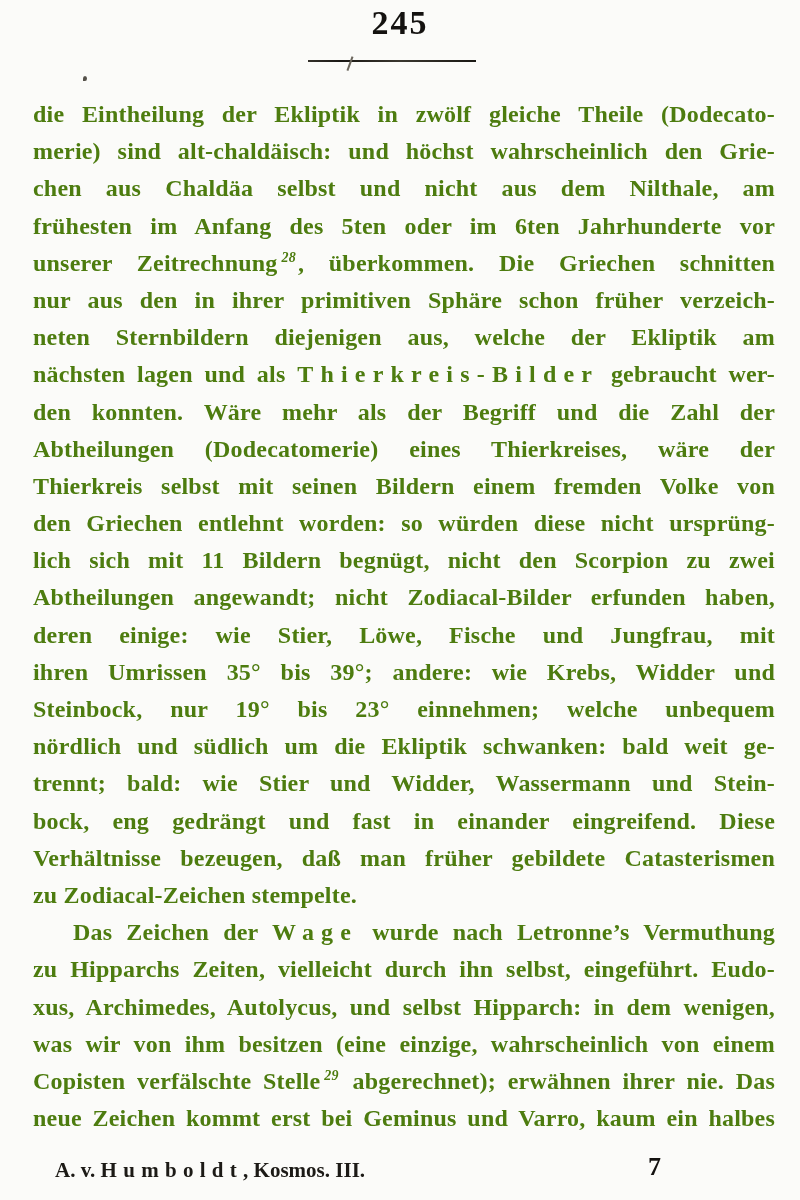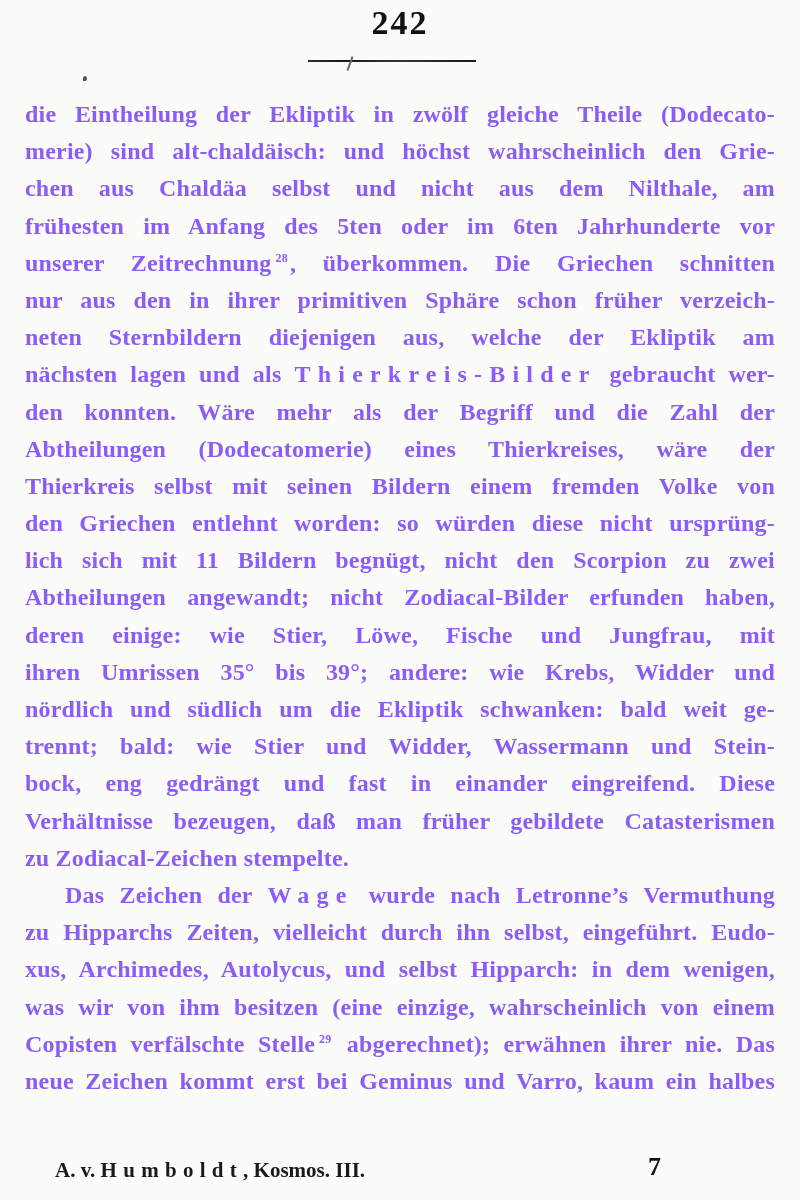--- a/index.html
+++ b/index.html
@@ -62,37 +62,39 @@
   }
   .line {
     font-size: 24px;
     font-weight: bold;
     line-height: 37.2px;
     height: 37.2px;
     white-space: normal;
     text-align: justify;
     text-align-last: justify;
     letter-spacing: 0.2px;
-    color: #8b5cf6;
+    color: #4d7c0f;
+    margin-left: 8px;
   }
   .line.para-end {
     text-align-last: left;
   }
   .line.indent {
     text-indent: 40px;
   }
   .spaced {
     letter-spacing: 0.30em;
   }
   sup.fnref {
-    font-size: 12px;
+    font-size: 14px;
     font-weight: bold;
     vertical-align: 9px;
     line-height: 0;
     padding: 0 2px 0 4px;
+    font-style: italic;
   }
   .page-footer {
     position: absolute;
     top: 1152px;
     left: 0;
     width: 800px;
     height: 40px;
   }
   .footer-left {
     position: absolute;
@@ -111,21 +113,21 @@
     font-weight: bold;
     letter-spacing: 1px;
     color: #141210;
   }
 </style>
 </head>
 <body>
 
 <div class="page">
 
-  <div class="page-number-top">242</div>
+  <div class="page-number-top">245</div>
 
   <div class="header-rule"></div>
   <div class="scratch-mark"></div>
   <div class="speck"></div>
 
   <div class="page-body" id="page-body">
       <div class="line"><span>die Eintheilung der Ekliptik in zwölf gleiche Theile (Dodecato-</span></div>
       <div class="line"><span>merie) sind alt-chaldäisch: und höchst wahrscheinlich den Grie-</span></div>
       <div class="line"><span>chen aus Chaldäa selbst und nicht aus dem Nilthale, am</span></div>
       <div class="line"><span>frühesten im Anfang des 5ten oder im 6ten Jahrhunderte vor</span></div>
@@ -134,20 +136,21 @@
       <div class="line"><span>neten Sternbildern diejenigen aus, welche der Ekliptik am</span></div>
       <div class="line"><span>nächsten lagen und als </span><span class="spaced">Thierkreis-Bilder</span><span> gebraucht wer-</span></div>
       <div class="line"><span>den konnten. Wäre mehr als der Begriff und die Zahl der</span></div>
       <div class="line"><span>Abtheilungen (Dodecatomerie) eines Thierkreises, wäre der</span></div>
       <div class="line"><span>Thierkreis selbst mit seinen Bildern einem fremden Volke von</span></div>
       <div class="line"><span>den Griechen entlehnt worden: so würden diese nicht ursprüng-</span></div>
       <div class="line"><span>lich sich mit 11 Bildern begnügt, nicht den Scorpion zu zwei</span></div>
       <div class="line"><span>Abtheilungen angewandt; nicht Zodiacal-Bilder erfunden haben,</span></div>
       <div class="line"><span>deren einige: wie Stier, Löwe, Fische und Jungfrau, mit</span></div>
       <div class="line"><span>ihren Umrissen 35° bis 39°; andere: wie Krebs, Widder und</span></div>
+      <div class="line"><span>Steinbock, nur 19° bis 23° einnehmen; welche unbequem</span></div>
       <div class="line"><span>nördlich und südlich um die Ekliptik schwanken: bald weit ge-</span></div>
       <div class="line"><span>trennt; bald: wie Stier und Widder, Wassermann und Stein-</span></div>
       <div class="line"><span>bock, eng gedrängt und fast in einander eingreifend. Diese</span></div>
       <div class="line"><span>Verhältnisse bezeugen, daß man früher gebildete Catasterismen</span></div>
       <div class="line para-end"><span>zu Zodiacal-Zeichen stempelte.</span></div>
       <div class="line indent"><span>Das Zeichen der </span><span class="spaced">Wage</span><span> wurde nach Letronne’s Vermuthung</span></div>
       <div class="line"><span>zu Hipparchs Zeiten, vielleicht durch ihn selbst, eingeführt. Eudo-</span></div>
       <div class="line"><span>xus, Archimedes, Autolycus, und selbst Hipparch: in dem wenigen,</span></div>
       <div class="line"><span>was wir von ihm besitzen (eine einzige, wahrscheinlich von einem</span></div>
       <div class="line"><span>Copisten verfälschte Stelle</span><sup class="fnref">29</sup><span> abgerechnet); erwähnen ihrer nie. Das</span></div>

